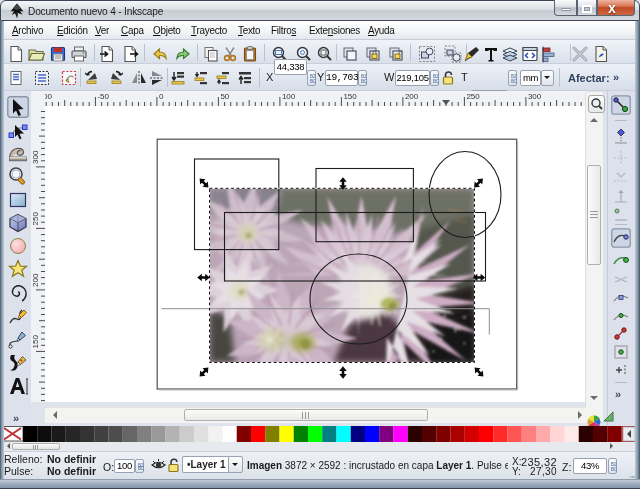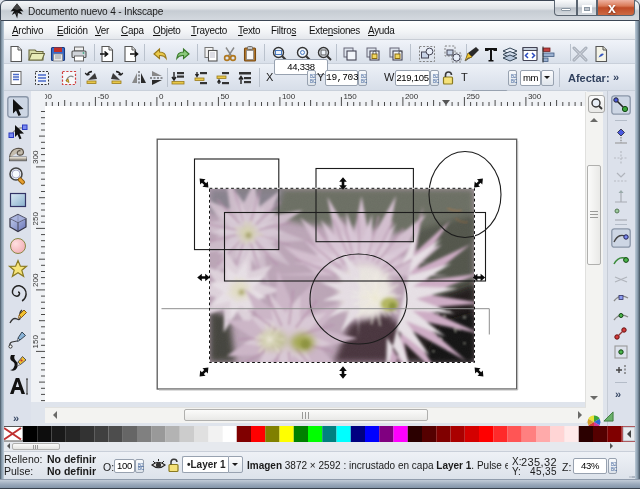--- a/index.html
+++ b/index.html
@@ -251,21 +251,21 @@
       <path d="M5 15 L5 12 M3.5 13.5 L5 11 L6.5 13.5" fill="none" stroke="#222" stroke-width="1.3"></path>
     </svg>
     <svg class="abs" style="left:235.5px;top:69px" width="18" height="18" viewBox="0 0 18 18">
       <rect x="3" y="3" width="12" height="2.5" fill="#333"></rect>
       <rect x="8" y="8" width="7" height="2.2" fill="#333"></rect>
       <rect x="8" y="12" width="7" height="2.2" fill="#333"></rect>
       <path d="M5 15 L5 8 M3 10.5 L5 7.5 L7 10.5" fill="none" stroke="#222" stroke-width="1.4"></path>
     </svg>
 
   <div class="lbl" style="left:266px;top:71px;">X</div>
-  <div class="entry" style="left:274px;top:59px;width:54px;">44,338</div>
+  <div class="entry" style="left:274px;top:59px;width:33px;">44,338</div>
   <div class="spin" style="left:307px;top:70px;"></div>
   <div class="lbl" style="left:317px;top:71px;">Y</div>
   <div class="entry" style="left:325px;top:70px;width:33px;font-family:Liberation Mono, monospace;">19,703</div>
   <div class="spin" style="left:358px;top:70px;"></div>
   <div class="lbl" style="left:384px;top:71px;">W</div>
   <div class="entry" style="left:395px;top:70px;width:35px;">219,105</div>
   <div class="spin" style="left:430px;top:70px;"></div>
   <svg class="abs" style="left:441px;top:70px" width="14" height="16" viewBox="0 0 14 16">
     <rect x="2.5" y="7" width="9" height="7" rx="1" fill="#f5e27a" stroke="#8a7a20" stroke-width="1.2"></rect>
     <path d="M4.5 7 V5 a3 3 0 0 1 6 0" fill="none" stroke="#3a3a3a" stroke-width="1.6"></path>
@@ -902,21 +902,21 @@
     <rect x="2" y="6.5" width="9" height="7" rx="1" fill="#f5e27a" stroke="#8a7a20" stroke-width="1.2"></rect>
     <path d="M4 6.5 V4.5 a3 3 0 0 1 6 -0.5" fill="none" stroke="#3a3a3a" stroke-width="1.5"></path>
   </svg>
   <div class="abs" style="left:182px;top:456px;width:46px;height:17px;background:#fff;border:1px solid #98a2b0;border-right:none;border-radius:2px 0 0 2px;font-size:10px;font-weight:bold;color:#222;line-height:16px;padding-left:4px;">•Layer 1</div>
   <div class="abs" style="left:228px;top:456px;width:15px;height:17px;background:linear-gradient(#fdfdfe,#dfe5ec);border:1px solid #98a2b0;border-radius:0 2px 2px 0;"></div>
   <div class="abs" style="left:231.5px;top:463px;border:3.5px solid transparent;border-top-color:#1a1a1a;"></div>
   <div class="st" style="left:247px;top:460px;width:261px;overflow:hidden;white-space:nowrap;font-size:10px;"><b>Imagen</b> 3872 × 2592 : incrustado en capa <b>Layer 1</b>. Pulse en la se</div>
   <div class="st" style="left:512px;top:456px;font-size:10px;">X:</div>
   <div class="st" style="left:512px;top:466px;font-size:10px;">Y:</div>
   <div class="st" style="left:520px;top:456px;width:37px;text-align:right;font-size:11px;letter-spacing:0.4px;">235,32</div>
-  <div class="st" style="left:520px;top:466px;width:37px;text-align:right;font-size:10px;letter-spacing:0.4px;">45,35</div>
+  <div class="st" style="left:520px;top:466px;width:37px;text-align:right;font-size:10px;letter-spacing:0.4px;">27,30</div>
   <div class="st" style="left:562px;top:461px;">Z:</div>
   <div class="entry" style="left:573px;top:458px;width:34px;">43%</div>
   <div class="spin" style="left:608px;top:458px;"></div>
   <svg class="abs" style="left:628px;top:468px" width="10" height="10" viewBox="0 0 10 10">
     <path d="M9 1 L9 9 L1 9" fill="none" stroke="#aab2be" stroke-width="1"></path>
     <path d="M9 4 L9 9 L4 9" fill="none" stroke="#98a2b0" stroke-width="1"></path>
   </svg>
 
   <div class="abs" style="left:0;top:21px;width:4px;height:458px;background:linear-gradient(90deg,#43525f,#8598a9 40%,#bccbd8);"></div>
   <div class="abs" style="left:635px;top:21px;width:5px;height:458px;background:linear-gradient(90deg,#bccbd8,#8598a9 55%,#43525f);"></div>

